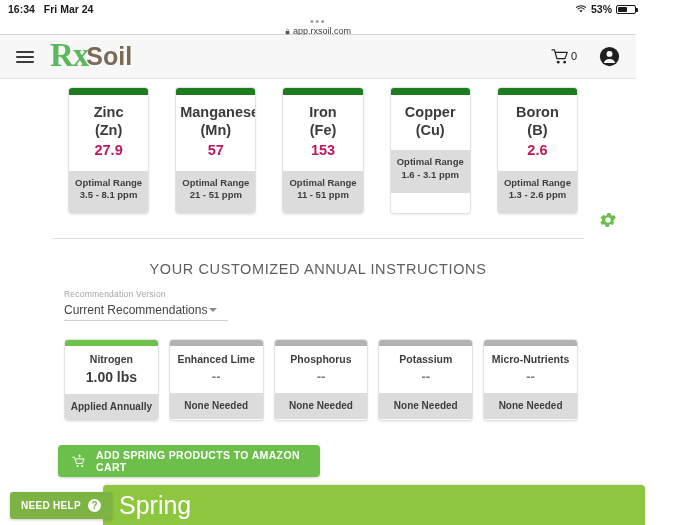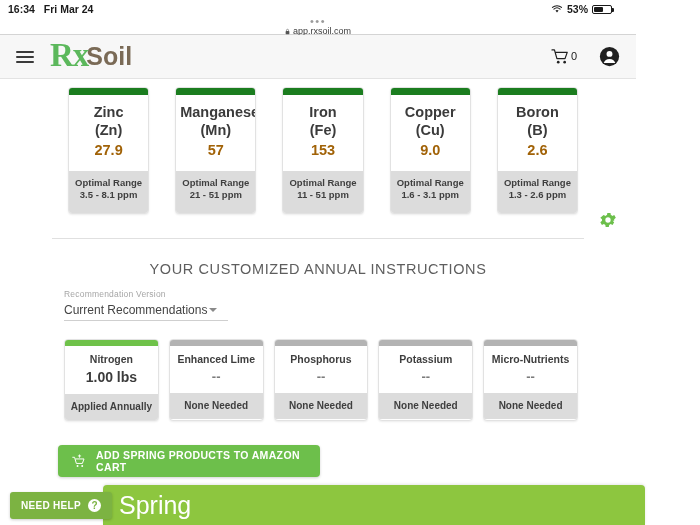--- a/index.html
+++ b/index.html
@@ -17,21 +17,21 @@
     align-items: center;
     padding: 0 8px;
     font-size: 10.5px;
     font-weight: bold;
     color: #1a1a1a;
     background: #ffffff;
     position: relative;
   }
   .sb-left { display: flex; align-items: center; gap: 9px; }
   .sb-right {
-    position: absolute; right: 24px; top: 0; height: 18px;
+    position: absolute; right: 0; top: 0; height: 18px;
     display: flex; align-items: center; gap: 4px;
   }
   .wifi-ico { width: 12px; height: 10px; display:inline-block; }
   .batt {
     width: 20px; height: 9px; border: 1px solid #1a1a1a; border-radius: 2px;
     position: relative; display: inline-block;
   }
   .batt::after {
     content:""; position:absolute; right:-3px; top:2.5px;
     width:2px; height:4px; background:#1a1a1a; border-radius:0 1px 1px 0;
@@ -88,21 +88,21 @@
     background: #ffffff;
     border: 1px solid #e2e2e2;
     border-radius: 4px;
     overflow: hidden;
     box-shadow: 0 1px 2px rgba(0,0,0,.08);
   }
   .ncard-bar { height: 7px; background: #1b7d1f; }
   .ncard-body { padding: 8px 4px 10px; text-align:center; }
   .ncard-name { font-size: 14.5px; font-weight: bold; color:#3b3b3b; line-height: 1.25; }
   .ncard-sym  { font-size: 14.5px; font-weight: bold; color:#3b3b3b; line-height: 1.3; }
-  .ncard-val  { font-size: 14.5px; font-weight: bold; color:#a16207; line-height: 1.35; margin-top:1px; }
+  .ncard-val  { font-size: 14.5px; font-weight: bold; color:#be185d; line-height: 1.35; margin-top:1px; }
   .ncard-foot {
     background: #dcdcdc; text-align:center;
     padding: 6px 2px 11px; line-height: 1.35;
   }
   .ncard-foot-t { font-size: 9.5px; font-weight: bold; color:#3f3f3f; }
   .ncard-foot-v { font-size: 9.5px; font-weight: bold; color:#3f3f3f; }
 
   .gear-float {
     position:absolute; right: 18px; top: 210px;
     width: 20px; height: 20px; cursor:pointer;
@@ -288,21 +288,20 @@
         <div class="ncard-foot">
           <div class="ncard-foot-t">Optimal Range</div>
           <div class="ncard-foot-v">11 - 51 ppm</div>
         </div>
       </div>
       <div class="ncard">
         <div class="ncard-bar"></div>
         <div class="ncard-body">
           <div class="ncard-name">Copper</div>
           <div class="ncard-sym">(Cu)</div>
-          <div class="ncard-val">9.0</div>
         </div>
         <div class="ncard-foot">
           <div class="ncard-foot-t">Optimal Range</div>
           <div class="ncard-foot-v">1.6 - 3.1 ppm</div>
         </div>
       </div>
       <div class="ncard">
         <div class="ncard-bar"></div>
         <div class="ncard-body">
           <div class="ncard-name">Boron</div>

